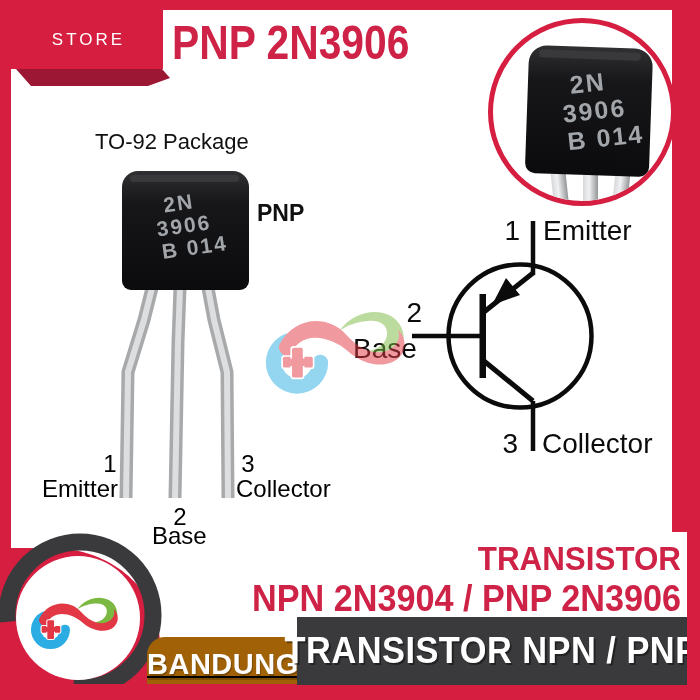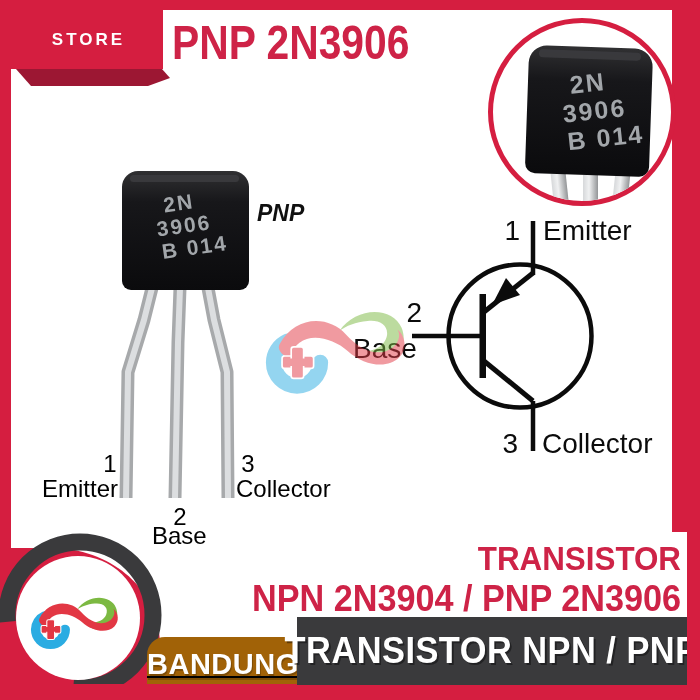--- a/index.html
+++ b/index.html
@@ -13,30 +13,30 @@
   .frame-top{left:0;top:0;width:700px;height:10px;background:#d51e40;z-index:1;}
   .frame-left{left:0;top:0;width:11px;height:700px;background:#d51e40;z-index:1;}
   .frame-right-top{left:672px;top:0;width:28px;height:532px;background:#d51e40;z-index:1;}
   .frame-right-bottom{left:687px;top:530px;width:13px;height:170px;background:#d51e40;z-index:4;}
   .footer-bottom-strip{left:0;top:684px;width:700px;height:16px;background:#d51e40;z-index:2;}
 
   
   .badge{left:0;top:9px;width:163px;height:60px;background:#d51e40;z-index:2;
          display:flex;flex-direction:column;align-items:center;justify-content:center;padding-left:14px;box-sizing:border-box;}
   .badge-l1{color:#fff;font-weight:bold;font-size:31px;line-height:30px;letter-spacing:1px;}
-  .badge-l2{color:#fff;font-weight:bold;font-size:17px;line-height:17px;letter-spacing:3px;}
+  .badge-l2{color:#fff;font-weight:normal;font-size:17px;line-height:17px;letter-spacing:3px;}
   .badge-fold{left:12px;top:69px;width:166px;height:20px;z-index:2;}
 
   
   .title{left:172px;top:15px;font-size:48px;font-weight:bold;color:#ce2347;
          transform:scaleX(.85);transform-origin:left top;letter-spacing:0;z-index:2;white-space:nowrap;}
 
   
   .pkg-caption{left:95px;top:129px;font-size:22px;color:#101010;z-index:2;}
-  .pnp-label{left:257px;top:200px;font-size:23px;font-weight:bold;color:#101010;z-index:2;font-style:italic;}
+  .pnp-label{left:257px;top:200px;font-size:23px;font-weight:bold;color:#101010;z-index:2;}
   .t-body{left:122px;top:171px;width:127px;height:119px;z-index:3;
           background:linear-gradient(180deg,#303032 0%,#17171a 26%,#0b0b0d 100%);
           border-radius:16px 16px 9px 9px;}
   .t-body .sheen{position:absolute;left:8px;top:4px;right:10px;height:7px;background:#3c3c40;border-radius:5px;opacity:.85;}
   .marks{position:absolute;transform:rotate(-8deg);transform-origin:left top;
          color:#a2a6aa;font-weight:bold;letter-spacing:2px;}
   .t-body .marks{left:30px;top:24px;font-size:21px;line-height:23px;}
   .marks .ml1{margin-left:10px;}
   .marks .ml3{margin-left:2px;}
   .legs-svg{left:98px;top:286px;z-index:2;}
@@ -102,20 +102,21 @@
 
   <div class="abs badge">
     <div class="badge-l2">STORE</div>
   </div>
   <svg class="abs badge-fold" width="166" height="20">
     <polygon points="4,0 150,0 158,9 136,17 19,17" fill="#9c1733"></polygon>
   </svg>
 
   <div class="abs title">PNP 2N3906</div>
 
+  <div class="abs pkg-caption">TO-92 Package</div>
   <div class="abs pnp-label">PNP</div>
 
   <svg class="abs legs-svg" width="170" height="216">
     <g fill="none" stroke-linejoin="round" stroke-linecap="butt">
       <path d="M54 2 L46 34 L30 86 L28 212" stroke="#a7a9ab" stroke-width="13"></path>
       <path d="M54 2 L46 34 L30 86 L28 212" stroke="#dcdee0" stroke-width="6"></path>
       <path d="M82 2 L80 56 L77 212" stroke="#a7a9ab" stroke-width="13"></path>
       <path d="M82 2 L80 56 L77 212" stroke="#dcdee0" stroke-width="6"></path>
       <path d="M110 2 L116 34 L129 86 L130 212" stroke="#a7a9ab" stroke-width="13"></path>
       <path d="M110 2 L116 34 L129 86 L130 212" stroke="#dcdee0" stroke-width="6"></path>

